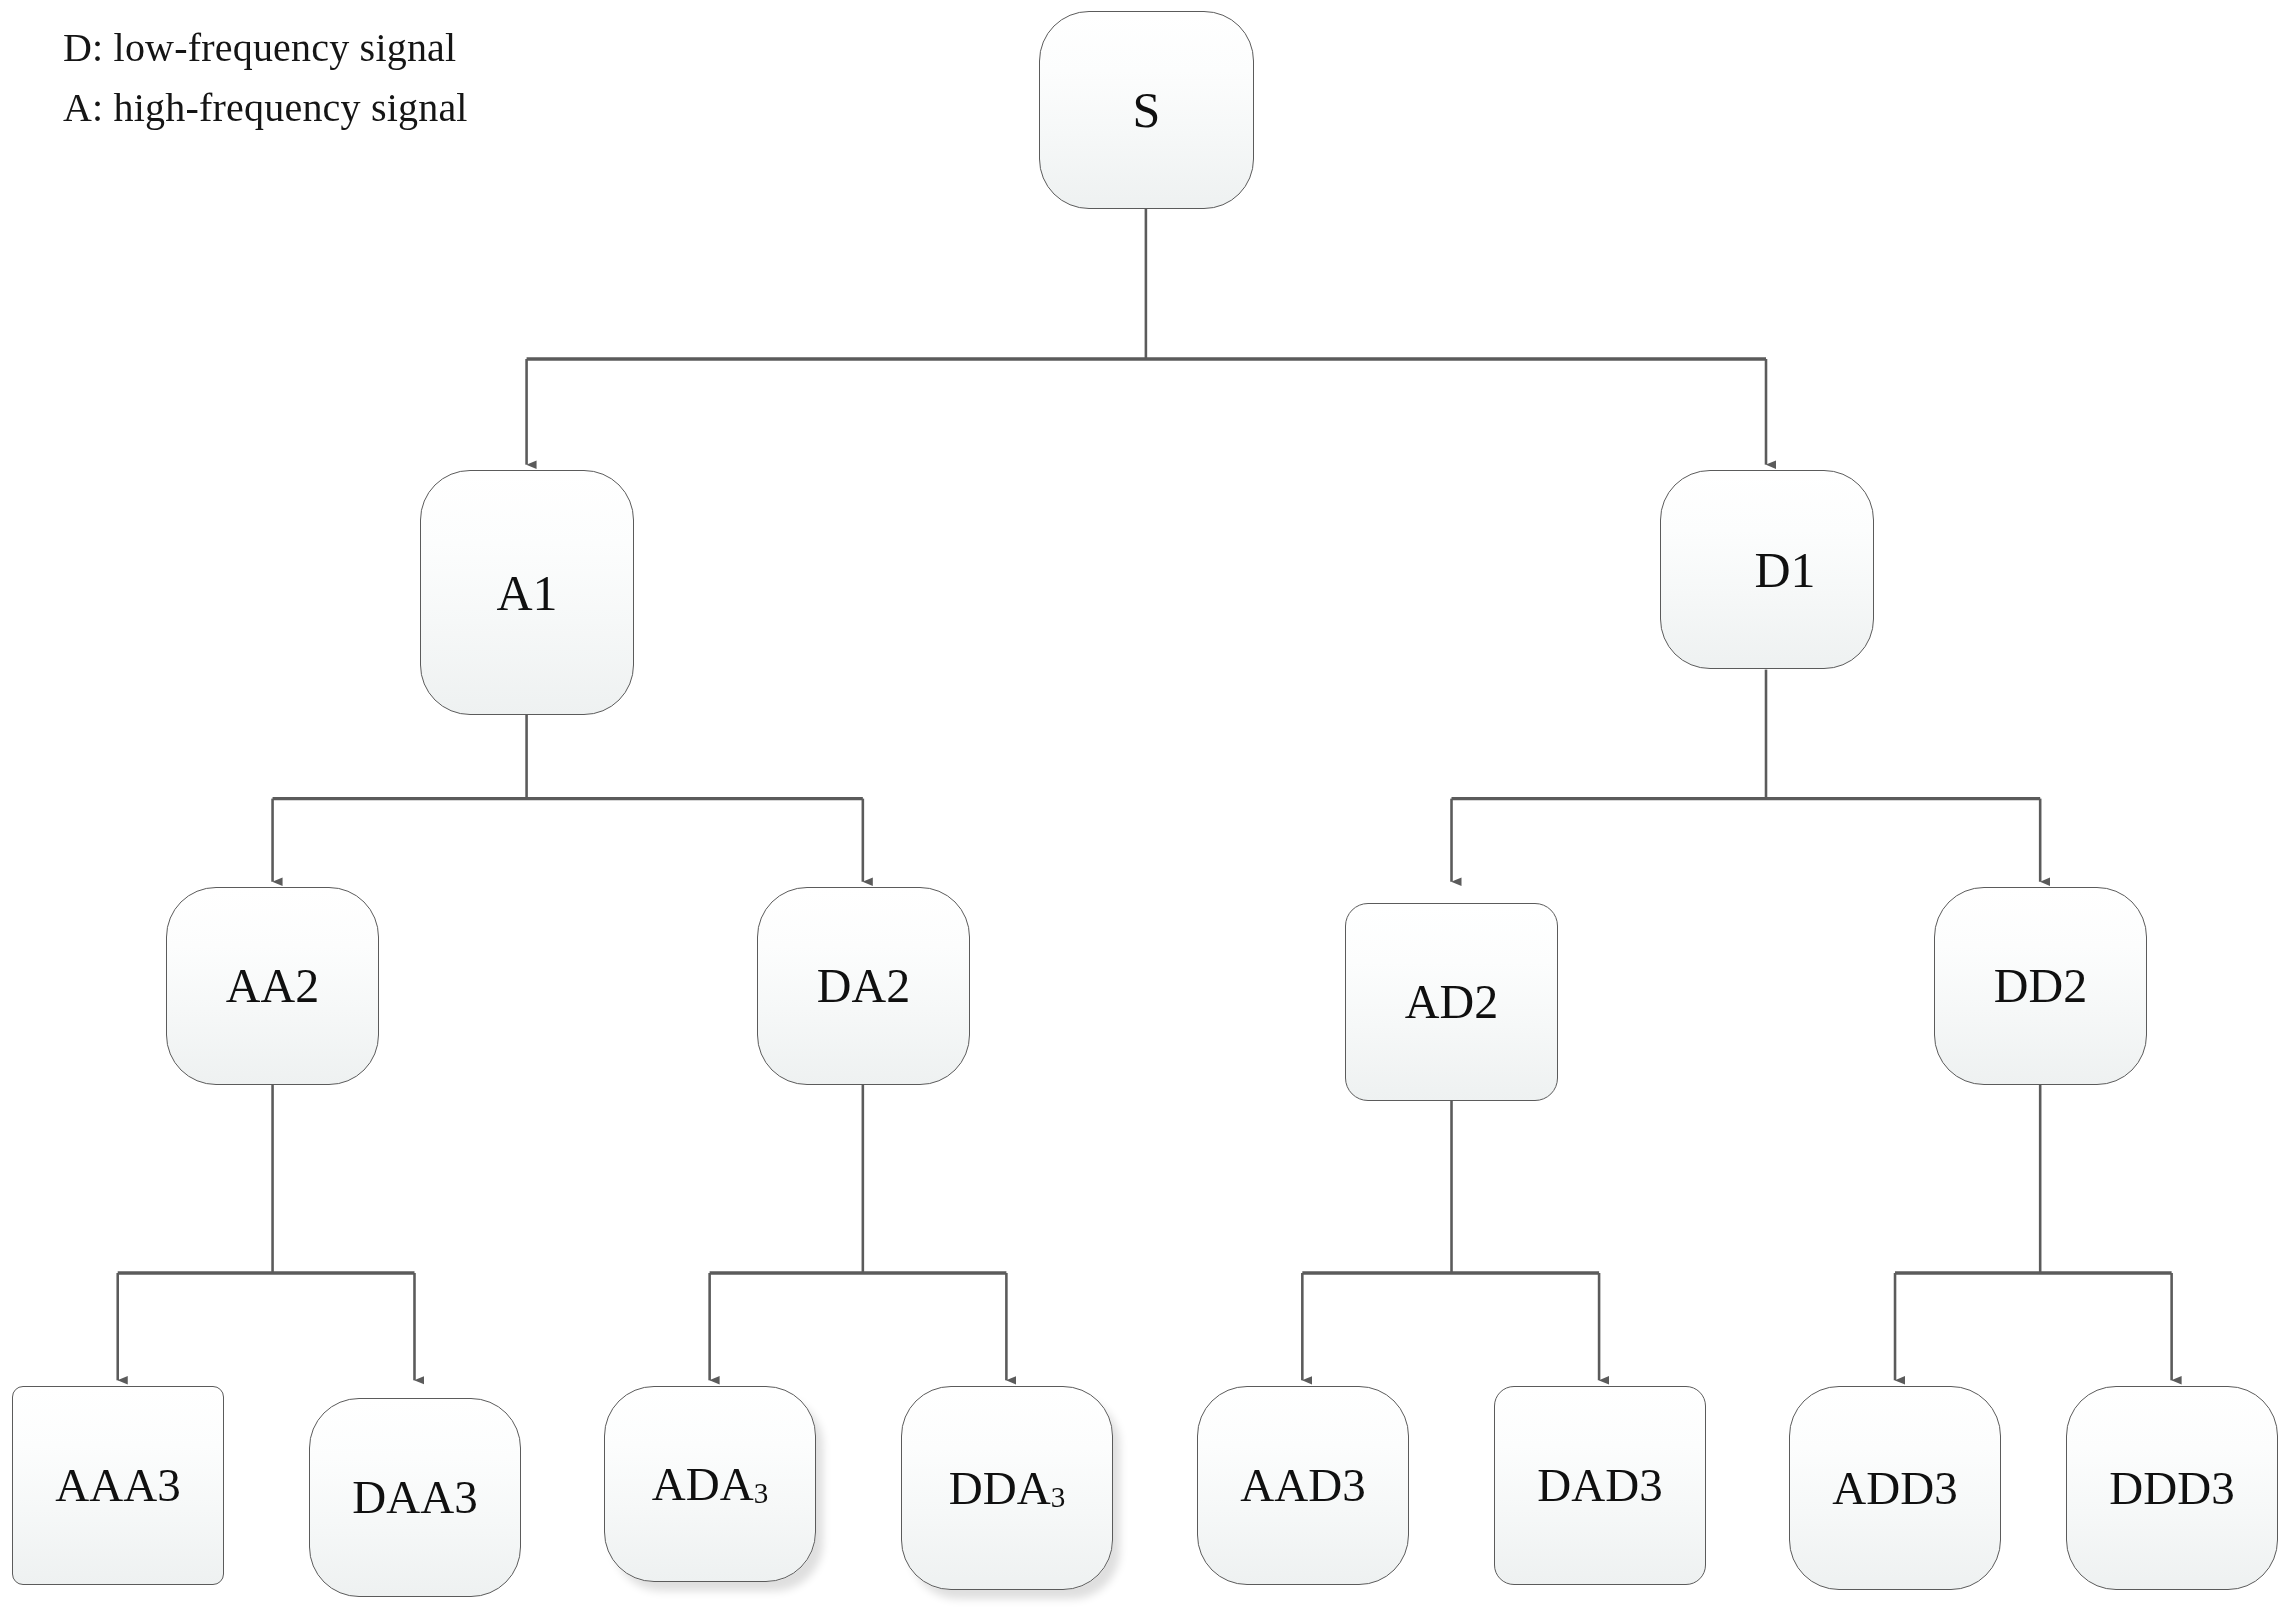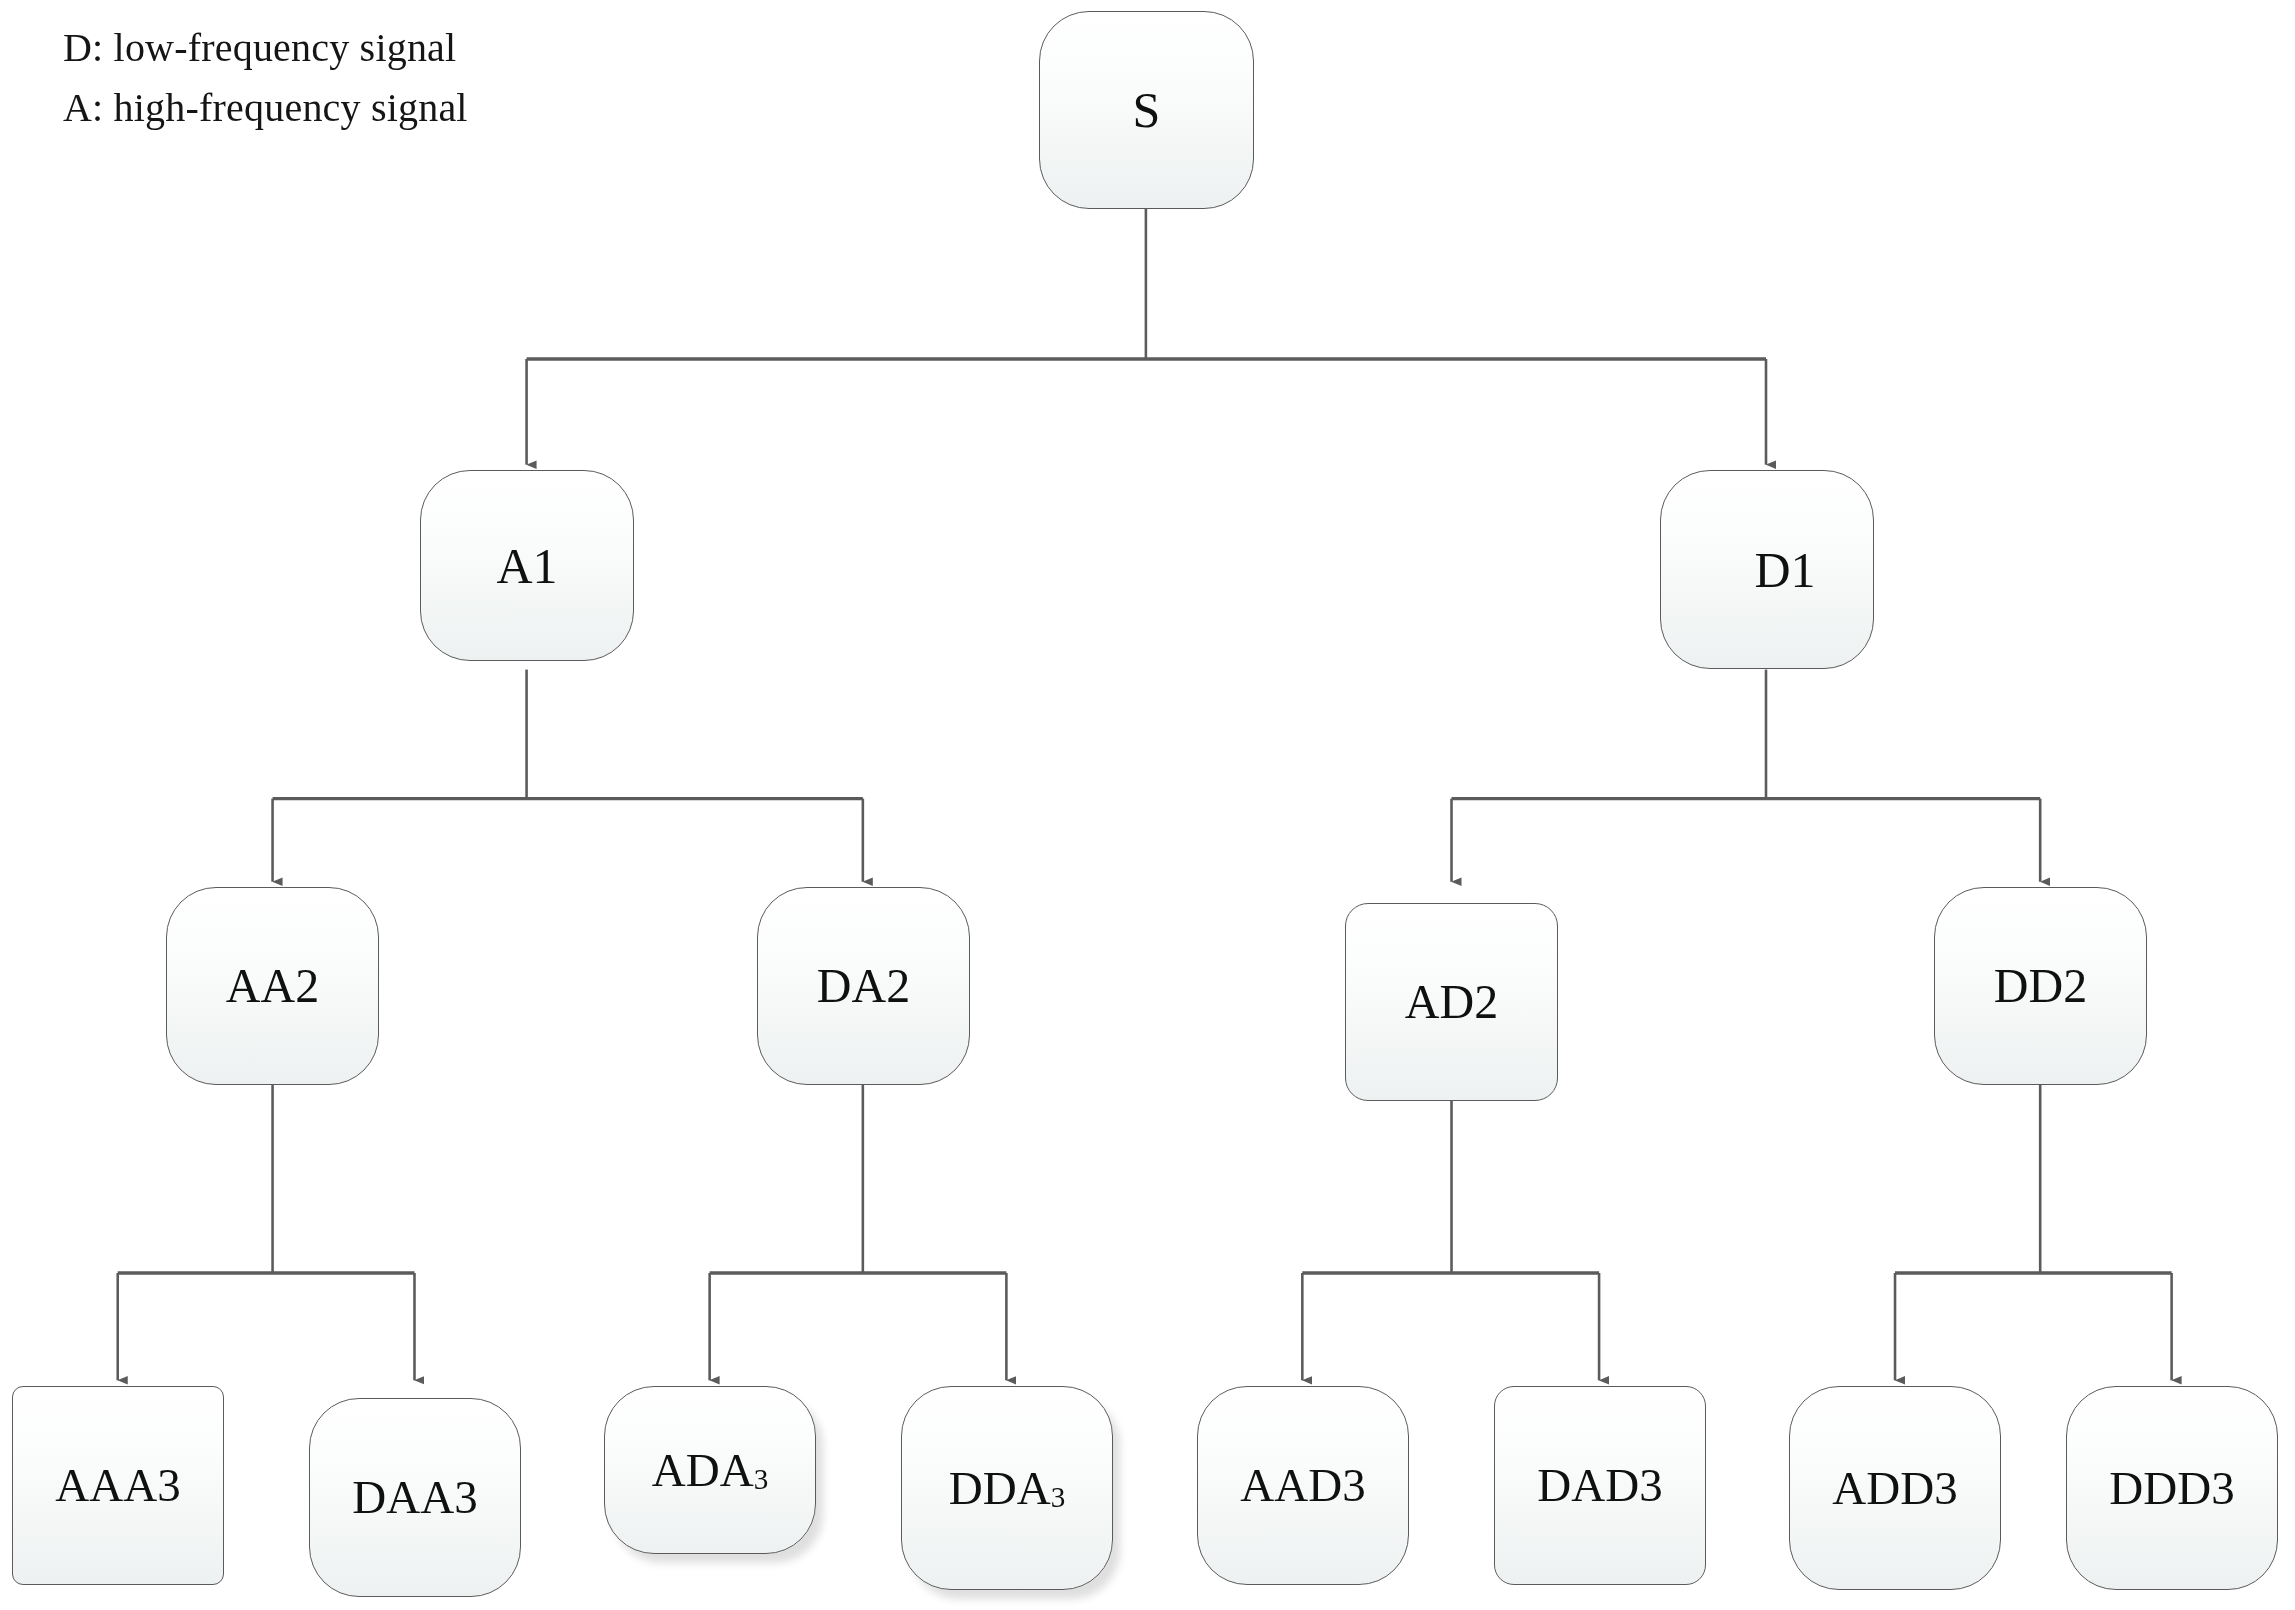--- a/index.html
+++ b/index.html
@@ -77,21 +77,21 @@
 
   <div class="legend">
     <div class="legend-line">D: low-frequency signal</div>
     <div class="legend-line">A: high-frequency signal</div>
   </div>
 
   <div class="node" style="left:1039px;top:10.5px;width:215px;height:198px;border-radius:50px;font-size:50px;">
     <span class="lbl">S</span>
   </div>
 
-  <div class="node" style="left:420px;top:470px;width:214px;height:191px;border-radius:50px;font-size:50px;">
+  <div class="node" style="left:420px;top:470px;width:214px;height:245px;border-radius:50px;font-size:50px;">
     <span class="lbl">A1</span>
   </div>
   <div class="node" style="left:1660px;top:470px;width:214px;height:199px;border-radius:50px;font-size:50px;padding-left:36px;">
     <span class="lbl">D1</span>
   </div>
 
   <div class="node" style="left:166px;top:887px;width:213px;height:198px;border-radius:50px;font-size:48px;">
     <span class="lbl">AA2</span>
   </div>
   <div class="node" style="left:757px;top:887px;width:213px;height:198px;border-radius:50px;font-size:48px;">
@@ -104,21 +104,21 @@
     <span class="lbl">DD2</span>
   </div>
 
   <div class="node" style="left:12px;top:1386px;width:212px;height:199px;border-radius:11px;font-size:47px;">
     <span class="lbl">AAA3</span>
   </div>
   <div class="node" style="left:309px;top:1386px;width:212px;height:199px;border-radius:50px;font-size:47px;margin-top:12px;">
     <span class="lbl">DAA3</span>
   </div>
 
-  <div class="node shadowed" style="left:604px;top:1386px;width:212px;height:168px;border-radius:50px;font-size:47px;">
+  <div class="node shadowed" style="left:604px;top:1386px;width:212px;height:196px;border-radius:50px;font-size:47px;">
     <span class="lbl"><span>ADA</span><sub>3</sub></span>
   </div>
   <div class="node shadowed" style="left:901px;top:1386px;width:212px;height:204px;border-radius:50px;font-size:47px;">
     <span class="lbl"><span>DDA</span><sub>3</sub></span>
   </div>
 
   <div class="node" style="left:1197px;top:1386px;width:212px;height:199px;border-radius:50px;font-size:47px;">
     <span class="lbl">AAD3</span>
   </div>
   <div class="node" style="left:1494px;top:1386px;width:212px;height:199px;border-radius:20px;font-size:47px;">

